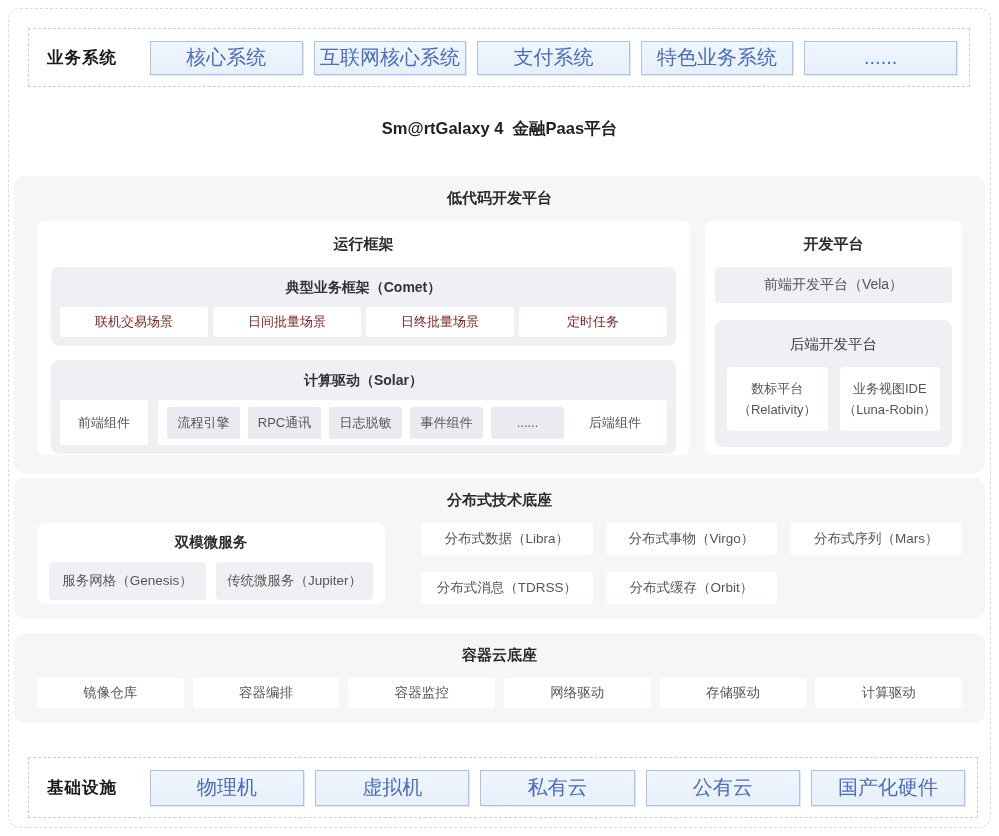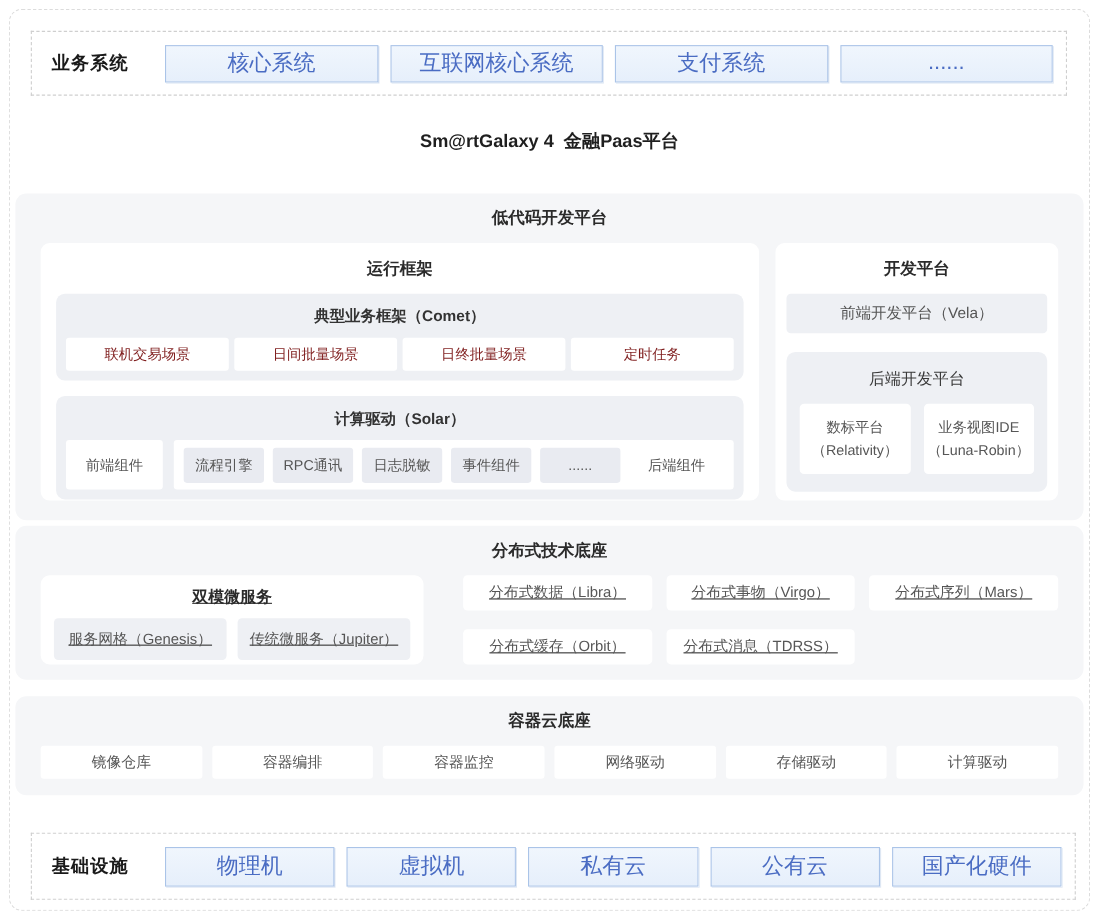--- a/index.html
+++ b/index.html
@@ -53,21 +53,21 @@
   .vela-cell { height:36px; background:#eef0f4; border-radius:4px; display:flex; align-items:center;
     justify-content:center; font-size:14px; color:#555; cursor:pointer; }
   .backend-box { margin-top:17px; background:#eef0f4; border-radius:8px; padding:10px 12px; height:127px; }
   .backend-title { text-align:center; font-size:14.5px; color:#3a3a3a; margin:5px 0 13px; }
   .backend-cells { display:flex; gap:12px; }
   .backend-cell { flex:1; height:64px; background:#fff; border-radius:4px; display:flex; align-items:center;
     justify-content:center; text-align:center; font-size:13px; color:#565656; line-height:1.65;
     white-space:pre-line; cursor:pointer; }
 
   .distributed { top:478px; height:140px; }
-  .dist-body { display:flex; gap:36px;text-decoration:underline; }
+  .dist-body { display:flex; gap:36px; }
   .dual-panel { flex:0 0 348px; height:81px; background:#fff; border-radius:8px; padding:8px 12px 12px; }
   .dual-title { text-align:center; font-size:14.5px; font-weight:bold; color:#2b2b2b; margin:2px 0 10px; }
   .dual-chips { display:flex; gap:10px; }
   .dual-chip { flex:1; height:38px; background:#eef0f4; border-radius:4px; display:flex; align-items:center;
     justify-content:center; font-size:13.5px; color:#565656; cursor:pointer; }
   .dist-grid { flex:1; display:grid; grid-template-columns:repeat(3,1fr); gap:17px 13px; }
   .dist-cell { height:32px; background:#fff; border-radius:4px; display:flex; align-items:center;
     justify-content:center; font-size:13.5px; color:#565656; cursor:pointer; }
 
   .containercloud { top:633px; height:90px; }
@@ -79,20 +79,21 @@
 <body>
 
 <div class="canvas">
   <div class="outer-frame"></div>
 
   <div class="dashed-box biz-box">
     <div class="group-label">业务系统</div>
     <div class="blue-btn">核心系统</div>
     <div class="blue-btn">互联网核心系统</div>
     <div class="blue-btn">支付系统</div>
+    <div class="blue-btn">特色业务系统</div>
     <div class="blue-btn">......</div>
   </div>
 
   <div class="page-title">Sm@rtGalaxy 4  金融Paas平台</div>
 
   <div class="section lowcode">
     <div class="sec-title">低代码开发平台</div>
     <div class="lowcode-body">
       <div class="panel runtime-panel">
         <div class="panel-title">运行框架</div>
@@ -143,22 +144,22 @@
         <div class="dual-title">双模微服务</div>
         <div class="dual-chips">
           <div class="dual-chip">服务网格（Genesis）</div>
           <div class="dual-chip">传统微服务（Jupiter）</div>
         </div>
       </div>
       <div class="dist-grid">
         <div class="dist-cell">分布式数据（Libra）</div>
         <div class="dist-cell">分布式事物（Virgo）</div>
         <div class="dist-cell">分布式序列（Mars）</div>
+        <div class="dist-cell">分布式消息（TDRSS）</div>
         <div class="dist-cell">分布式缓存（Orbit）</div>
-        <div class="dist-cell">分布式消息（TDRSS）</div>
       </div>
     </div>
   </div>
 
   <div class="section containercloud">
     <div class="sec-title">容器云底座</div>
     <div class="cc-row">
       <div class="cc-cell">镜像仓库</div>
       <div class="cc-cell">容器编排</div>
       <div class="cc-cell">容器监控</div>

